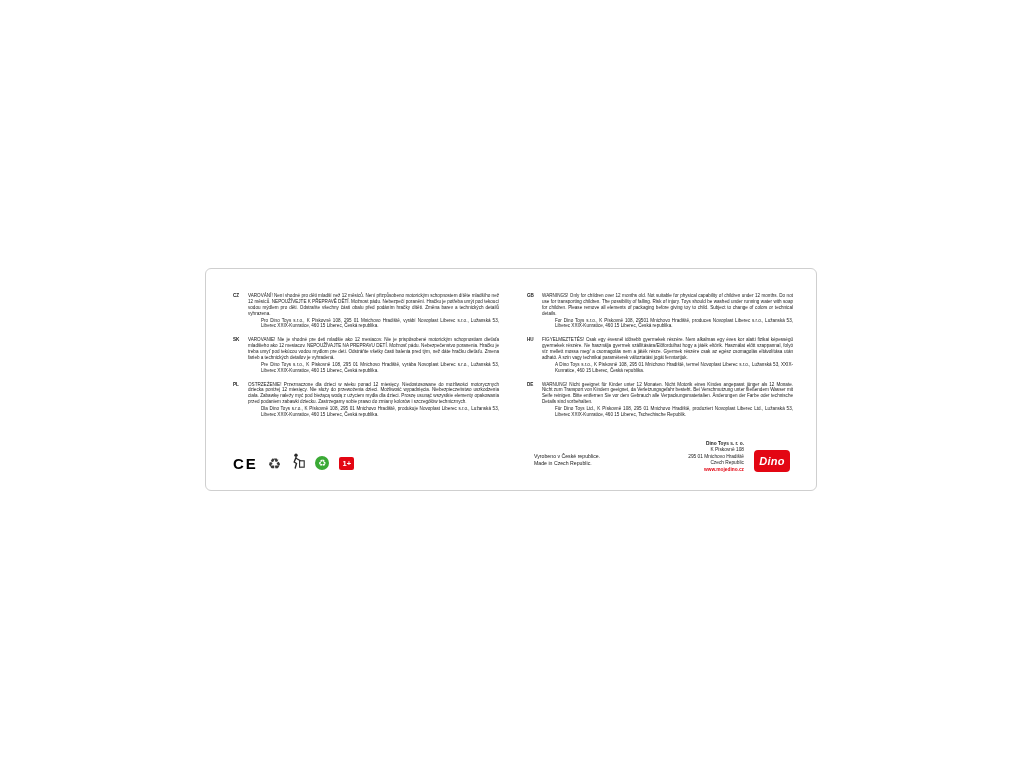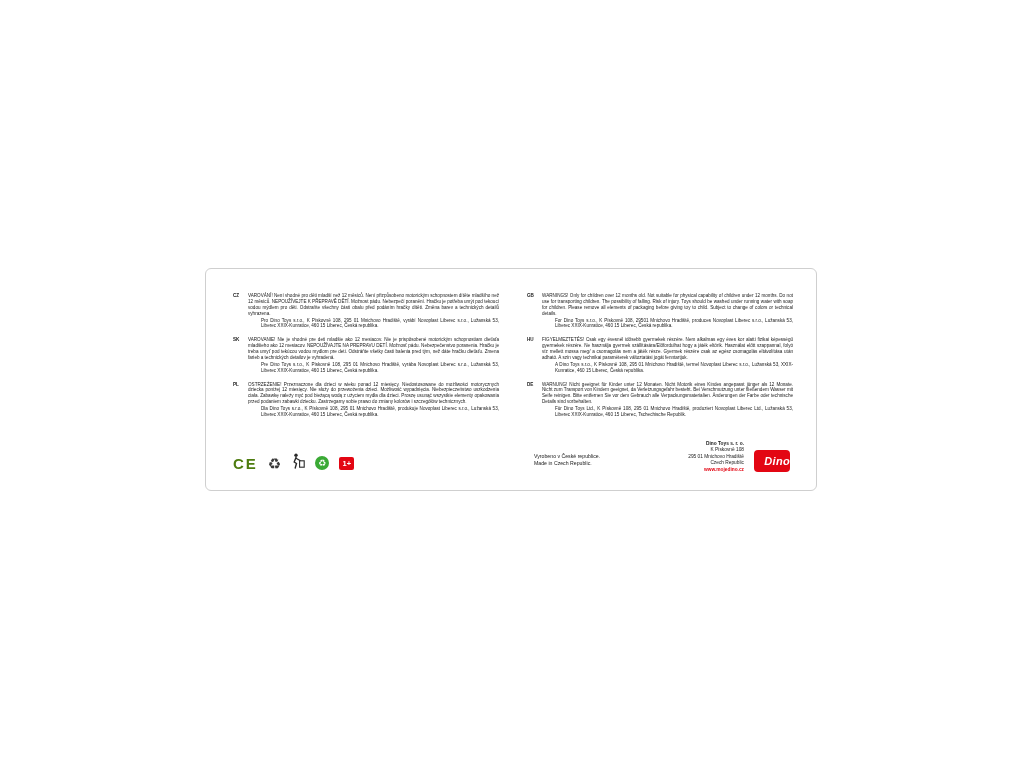--- a/index.html
+++ b/index.html
@@ -6,30 +6,30 @@
   body{width:1024px;height:768px;position:relative;font-family:"Liberation Sans",sans-serif;color:#1a1a1a;overflow:hidden;}
   .card{position:absolute;left:205px;top:268px;width:612px;height:223px;background:#ffffff;border:1px solid #cfcfcf;border-radius:6px;box-sizing:border-box;}
   .columns{position:absolute;left:27px;top:24px;width:560px;display:flex;gap:28px;}
   .col{width:266px;}
   .section{display:flex;gap:4px;margin-bottom:8px;}
   .code{flex:none;width:11px;font-size:4.6px;font-weight:bold;line-height:1.3;}
   .sect-body{flex:1;}
   .warn-text{font-size:4.6px;line-height:1.28;text-align:justify;}
   .addr-text{font-size:4.6px;line-height:1.28;text-align:justify;padding-left:13px;margin-top:1px;}
   .icons-row{position:absolute;left:27px;bottom:17px;display:flex;align-items:center;gap:10px;height:20px;}
-  .ce-mark{font-size:15px;font-weight:bold;letter-spacing:2px;color:#4d7c0f;font-family:"Liberation Sans",sans-serif;}
+  .ce-mark{font-size:15px;font-weight:bold;letter-spacing:2px;color:#000000;font-family:"Liberation Sans",sans-serif;}
   .recycle-glyph{font-size:15px;color:#3a3a3a;line-height:1;}
   .tidyman{display:inline-block;}
   .green-dot{width:14px;height:14px;border-radius:50%;background:#3aaa35;color:#ffffff;font-size:9px;display:flex;align-items:center;justify-content:center;line-height:1;}
   .age-badge{width:15px;height:13px;background:#e30613;border-radius:2px;color:#ffffff;font-size:7.5px;font-weight:bold;display:flex;align-items:center;justify-content:center;}
   .made-in{position:absolute;left:328px;bottom:22px;font-size:5.2px;line-height:1.45;}
   .company{position:absolute;right:72px;bottom:17px;text-align:right;font-size:4.8px;line-height:1.35;}
   .company .co-name{font-weight:bold;}
   .company .co-web{color:#e30613;font-weight:bold;text-decoration:none;display:block;}
-  .dino-logo{position:absolute;right:26px;bottom:18px;width:36px;height:22px;background:#e30613;border-radius:4px;display:flex;align-items:center;justify-content:flex-end;}
+  .dino-logo{position:absolute;right:26px;bottom:18px;width:36px;height:22px;background:#e30613;border-radius:4px;display:flex;align-items:center;justify-content:center;}
   .dino-logo span{color:#ffffff;font-weight:bold;font-style:italic;font-size:11px;letter-spacing:0.3px;}
 </style>
 </head>
 <body>
 
 <div class="card">
 
   <div class="columns">
 
     <div class="col">

